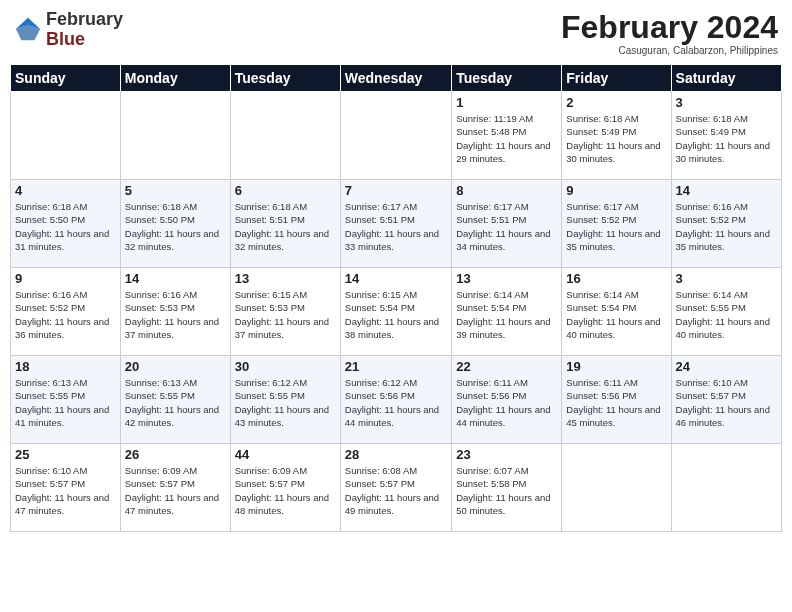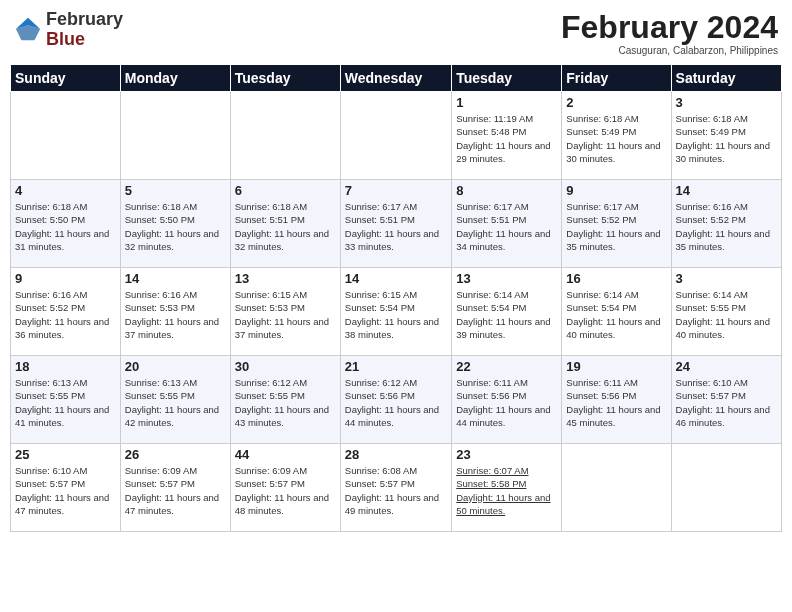--- a/index.html
+++ b/index.html
@@ -297,21 +297,21 @@
 Daylight: 11 hours and 48 minutes.</div>
         </td>
         <td>
           <div class="day-number">28</div>
           <div class="day-info" style="white-space: pre-line;">Sunrise: 6:08 AM
 Sunset: 5:57 PM
 Daylight: 11 hours and 49 minutes.</div>
         </td>
         <td>
           <div class="day-number">23</div>
-          <div class="day-info" style="white-space: pre-line; text-decoration: underline;">Sunrise: 6:07 AM
+          <div class="day-info" style="white-space: pre-line;">Sunrise: 6:07 AM
 Sunset: 5:58 PM
 Daylight: 11 hours and 50 minutes.</div>
         </td>
         <td class="empty-cell"></td>
         <td class="empty-cell"></td>
       </tr>
     </tbody>
 </table>
 
 </body></html>

